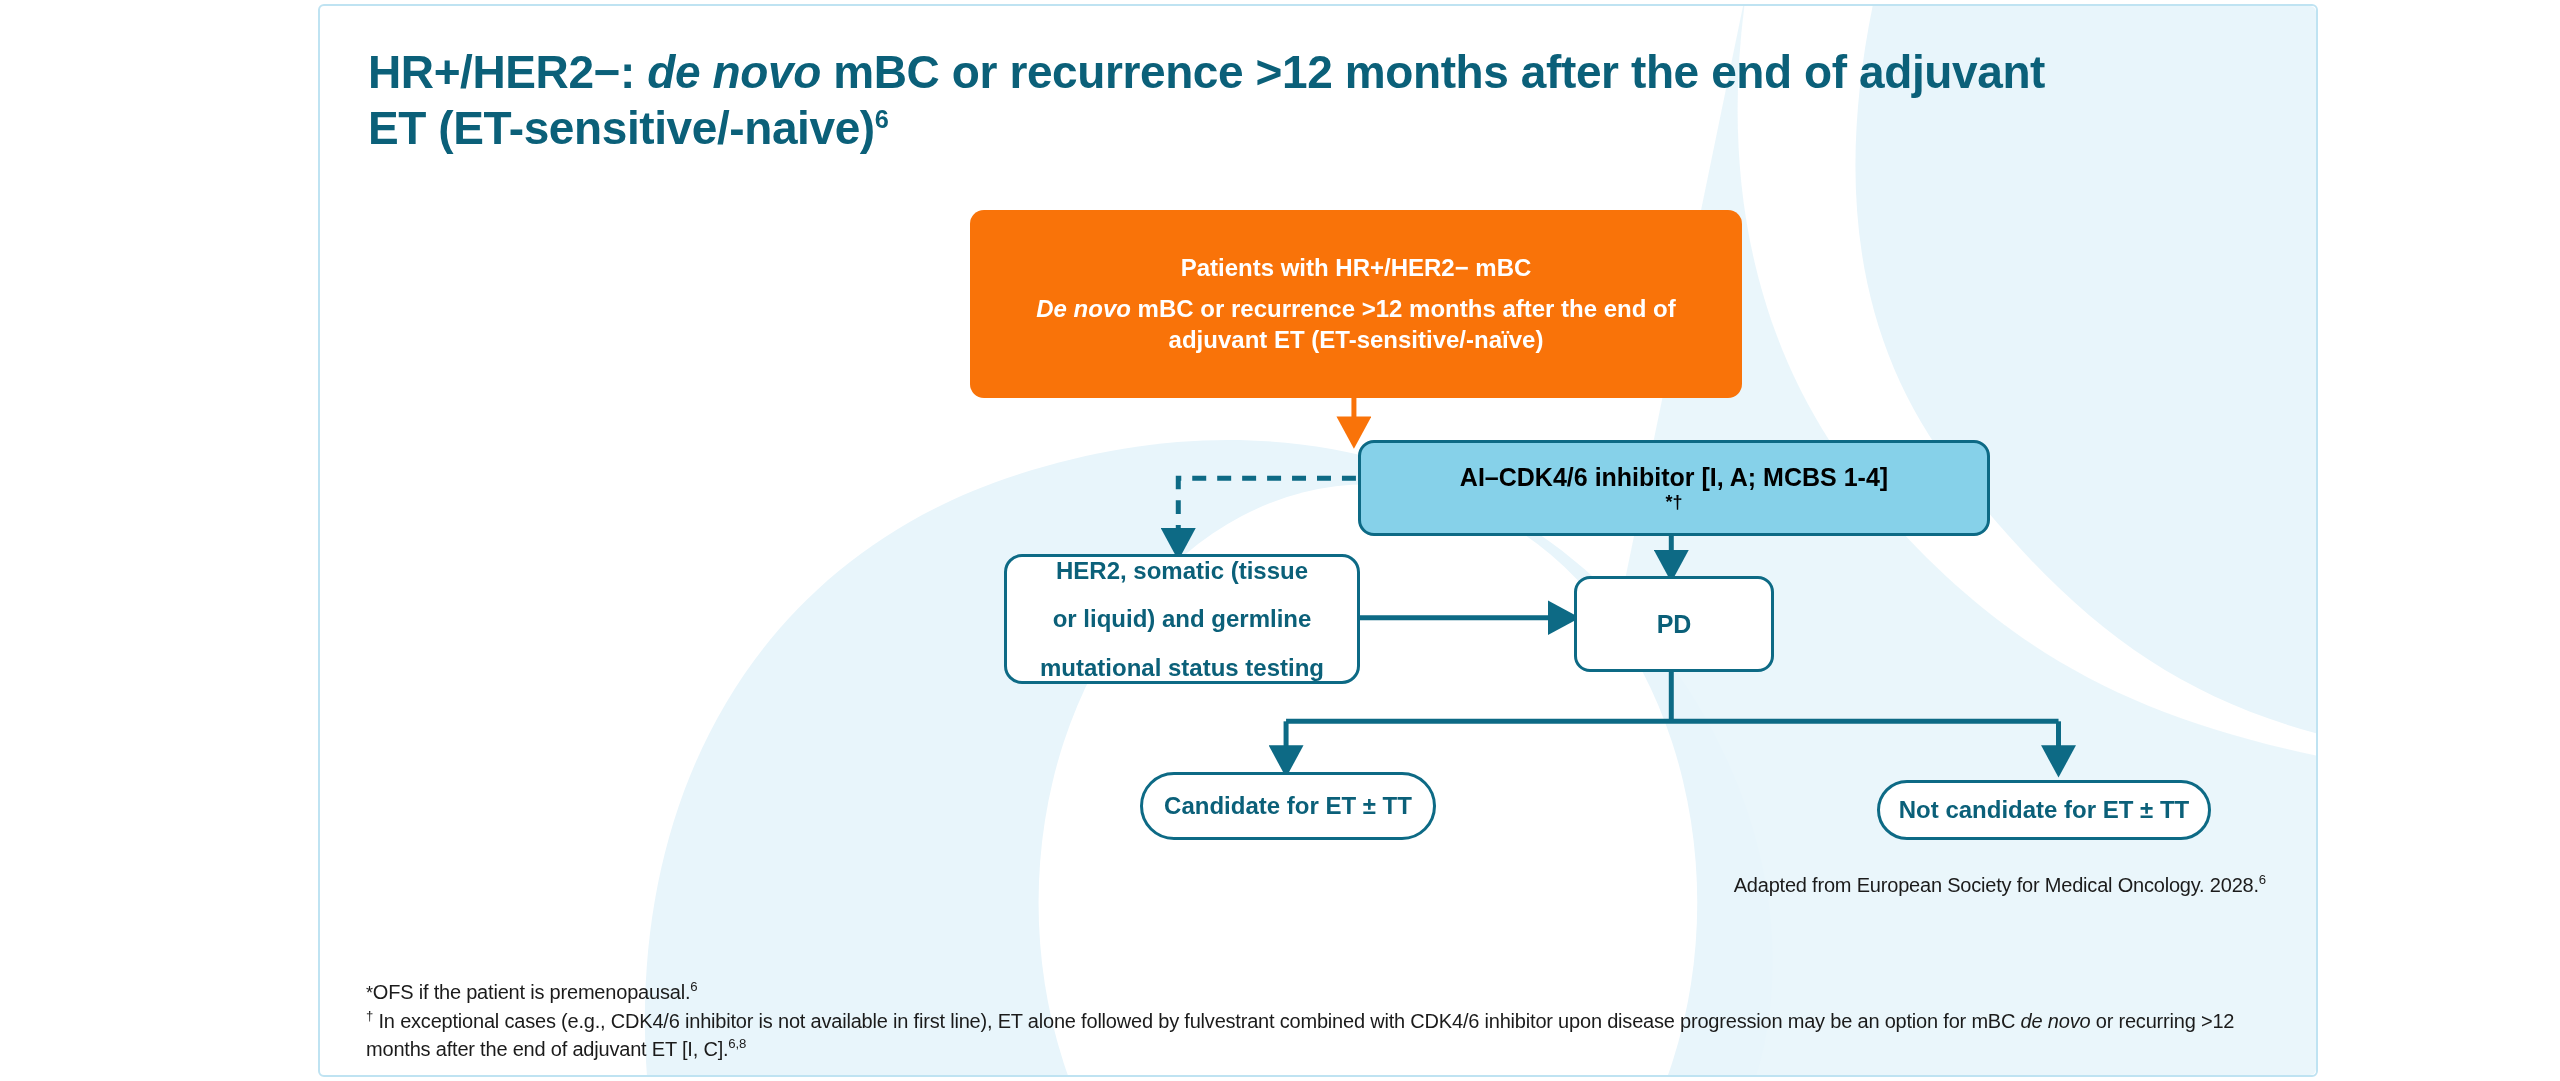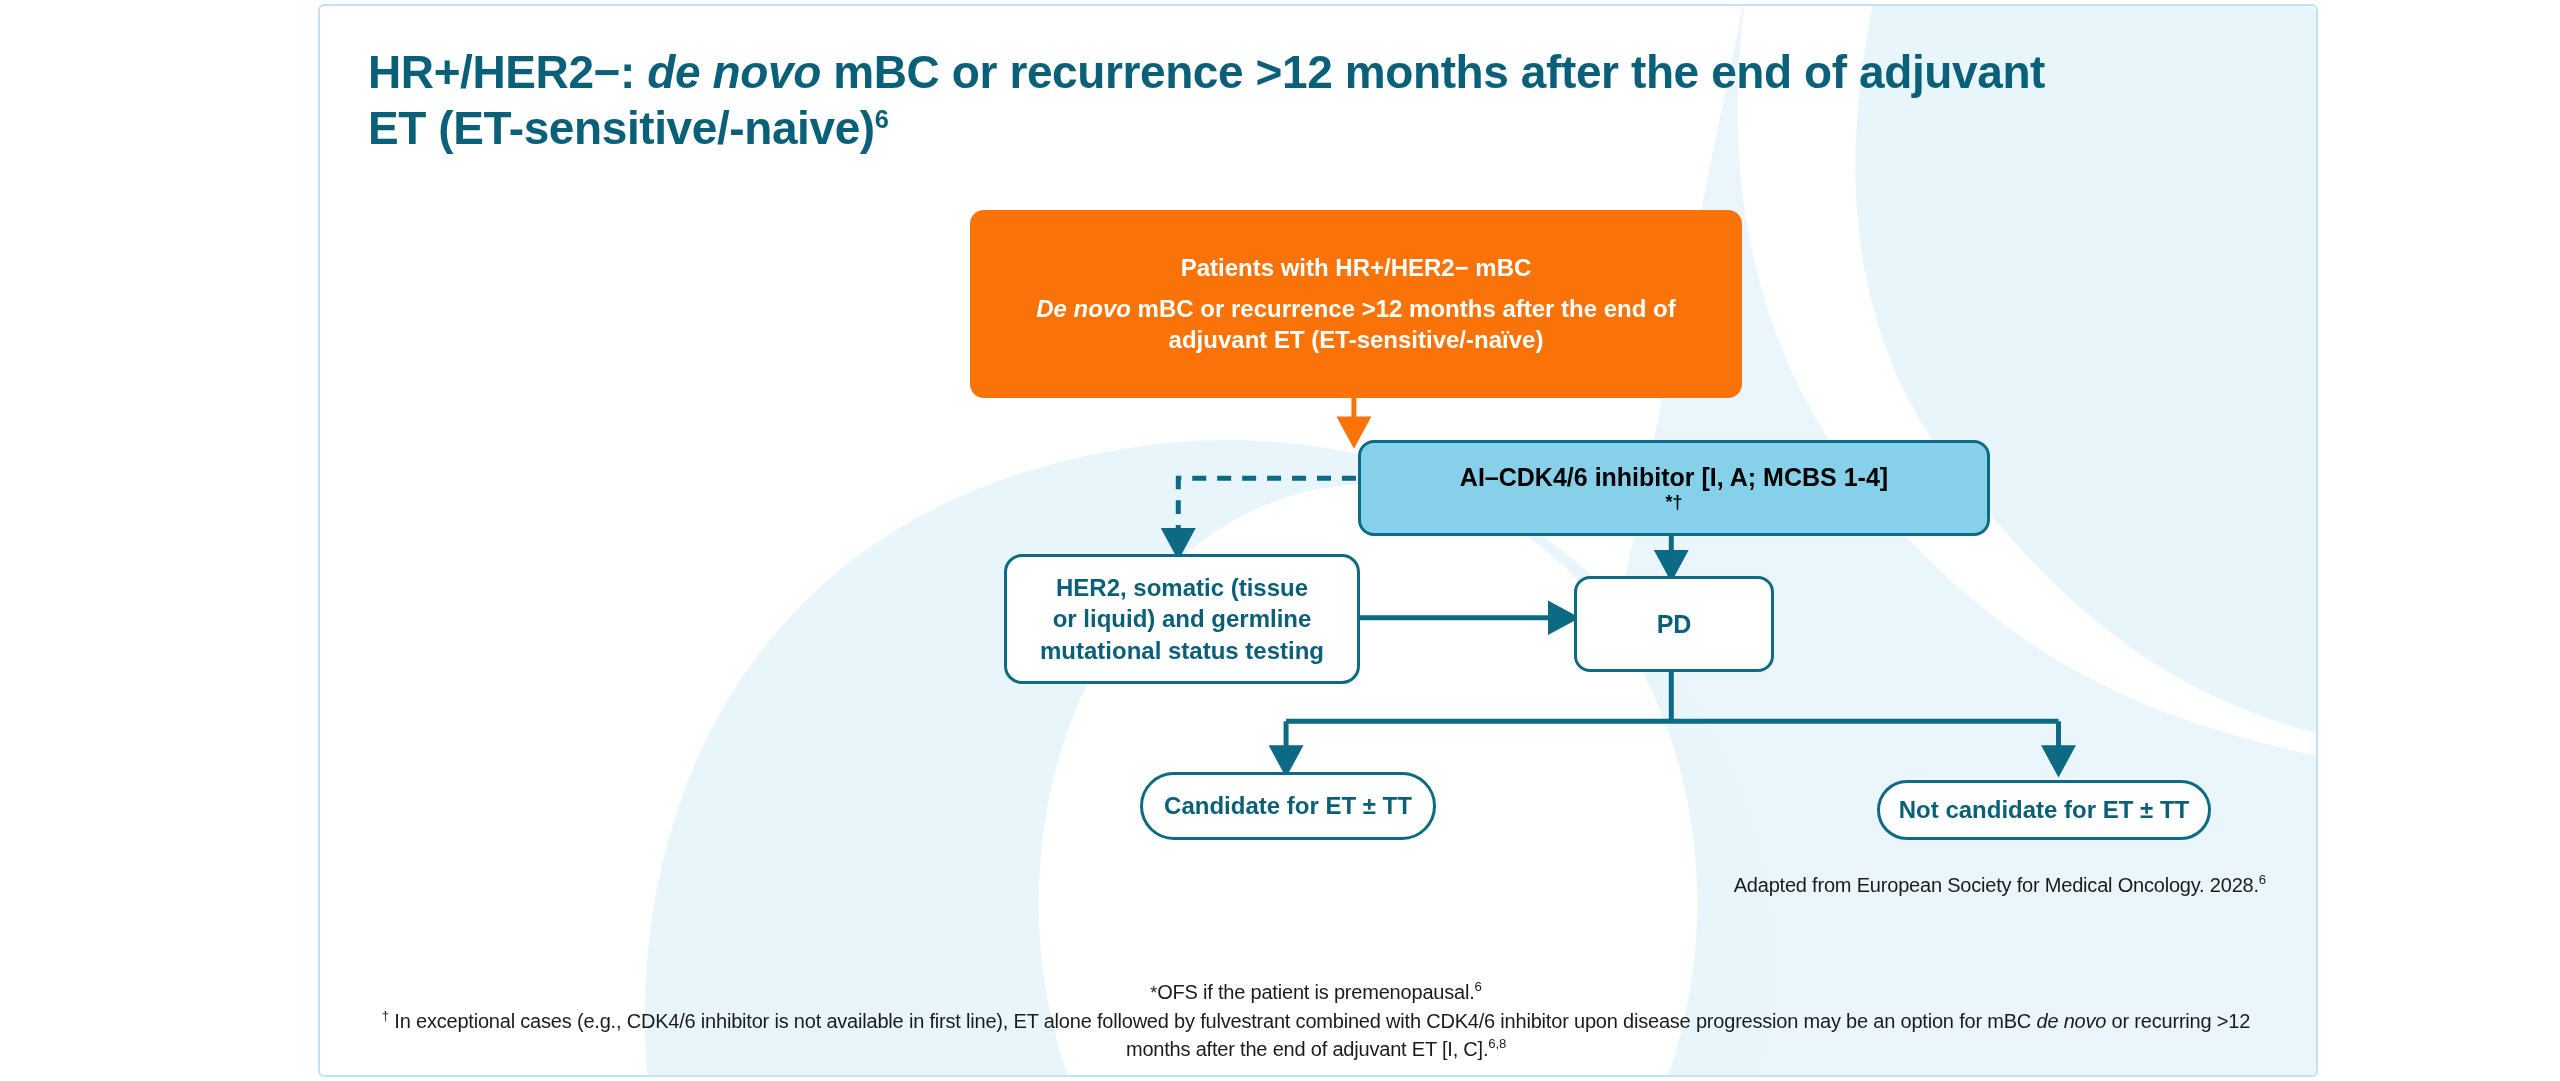--- a/index.html
+++ b/index.html
@@ -117,20 +117,21 @@
 
   #node-testing {
     left: 684px;
     top: 548px;
     width: 356px;
     height: 130px;
     border-radius: 18px;
     font-size: 24px;
     line-height: 1.3;
     padding: 4px 16px;
+    gap: 17px;
   }
 
   #node-pd {
     left: 1254px;
     top: 570px;
     width: 200px;
     height: 96px;
     border-radius: 16px;
     font-size: 25px;
   }
@@ -179,21 +180,21 @@
   #footnotes {
     position: absolute;
     left: 46px;
     top: 972px;
     width: 1900px;
     color: #1b1b1b;
     font-size: 20px;
     line-height: 1.42;
     letter-spacing: -0.2px;
   }
-  #footnotes .fn { display: block; text-align: center; }
+  #footnotes .fn { display: block; }
   #footnotes sup { font-size: 0.66em; vertical-align: super; }
   #footnotes .it { font-style: italic; }
   #footnotes .mark { font-size: 0.9em; }
 </style>
 </head>
 <body>
 
 <div id="slide">
   <div id="card">
 

